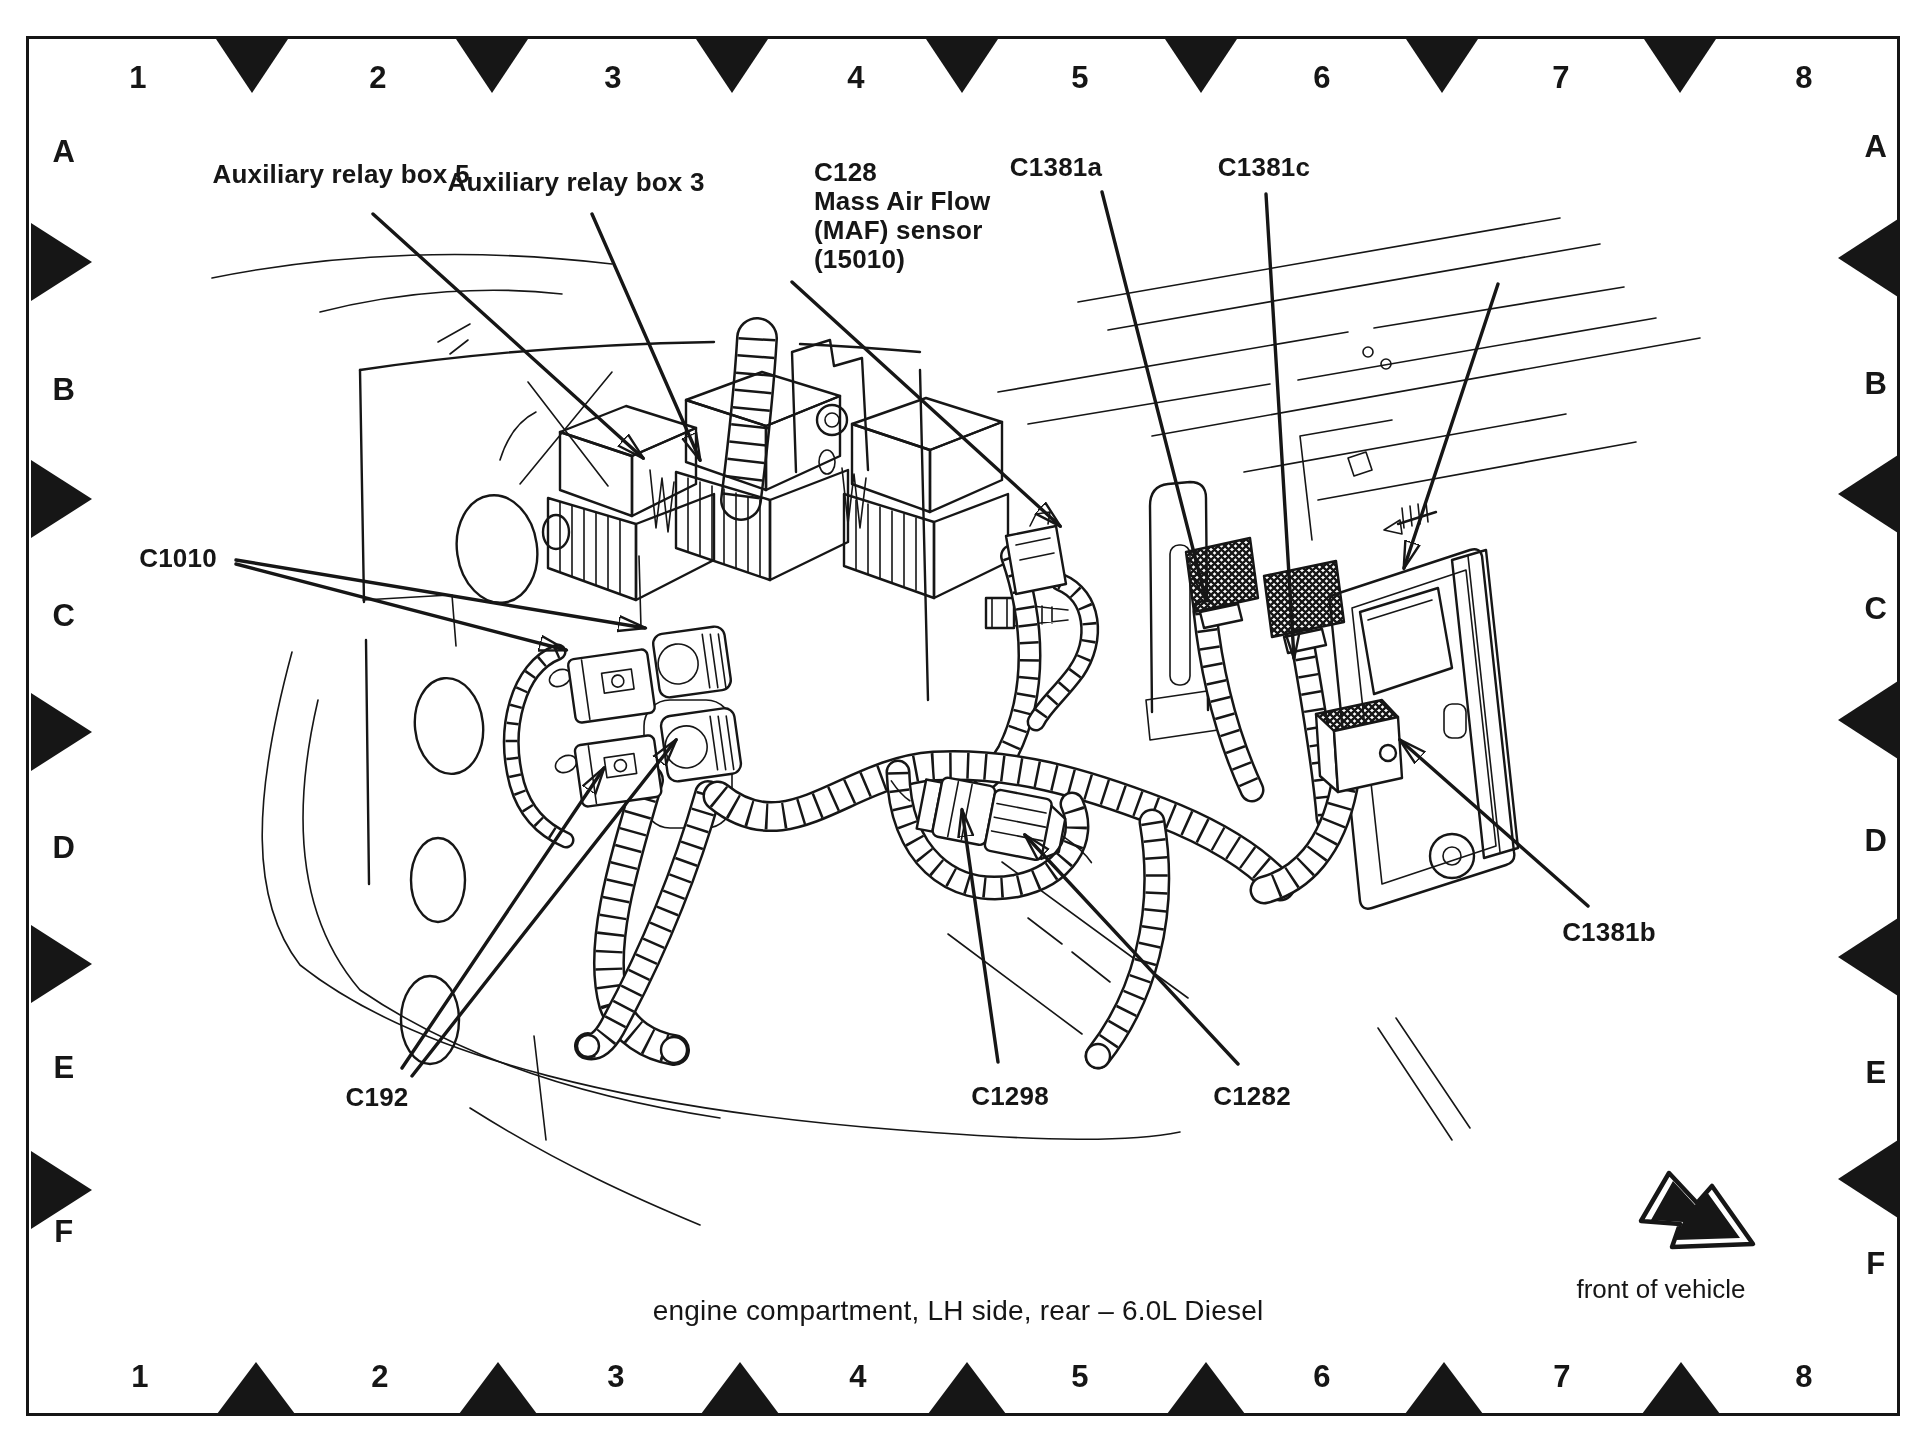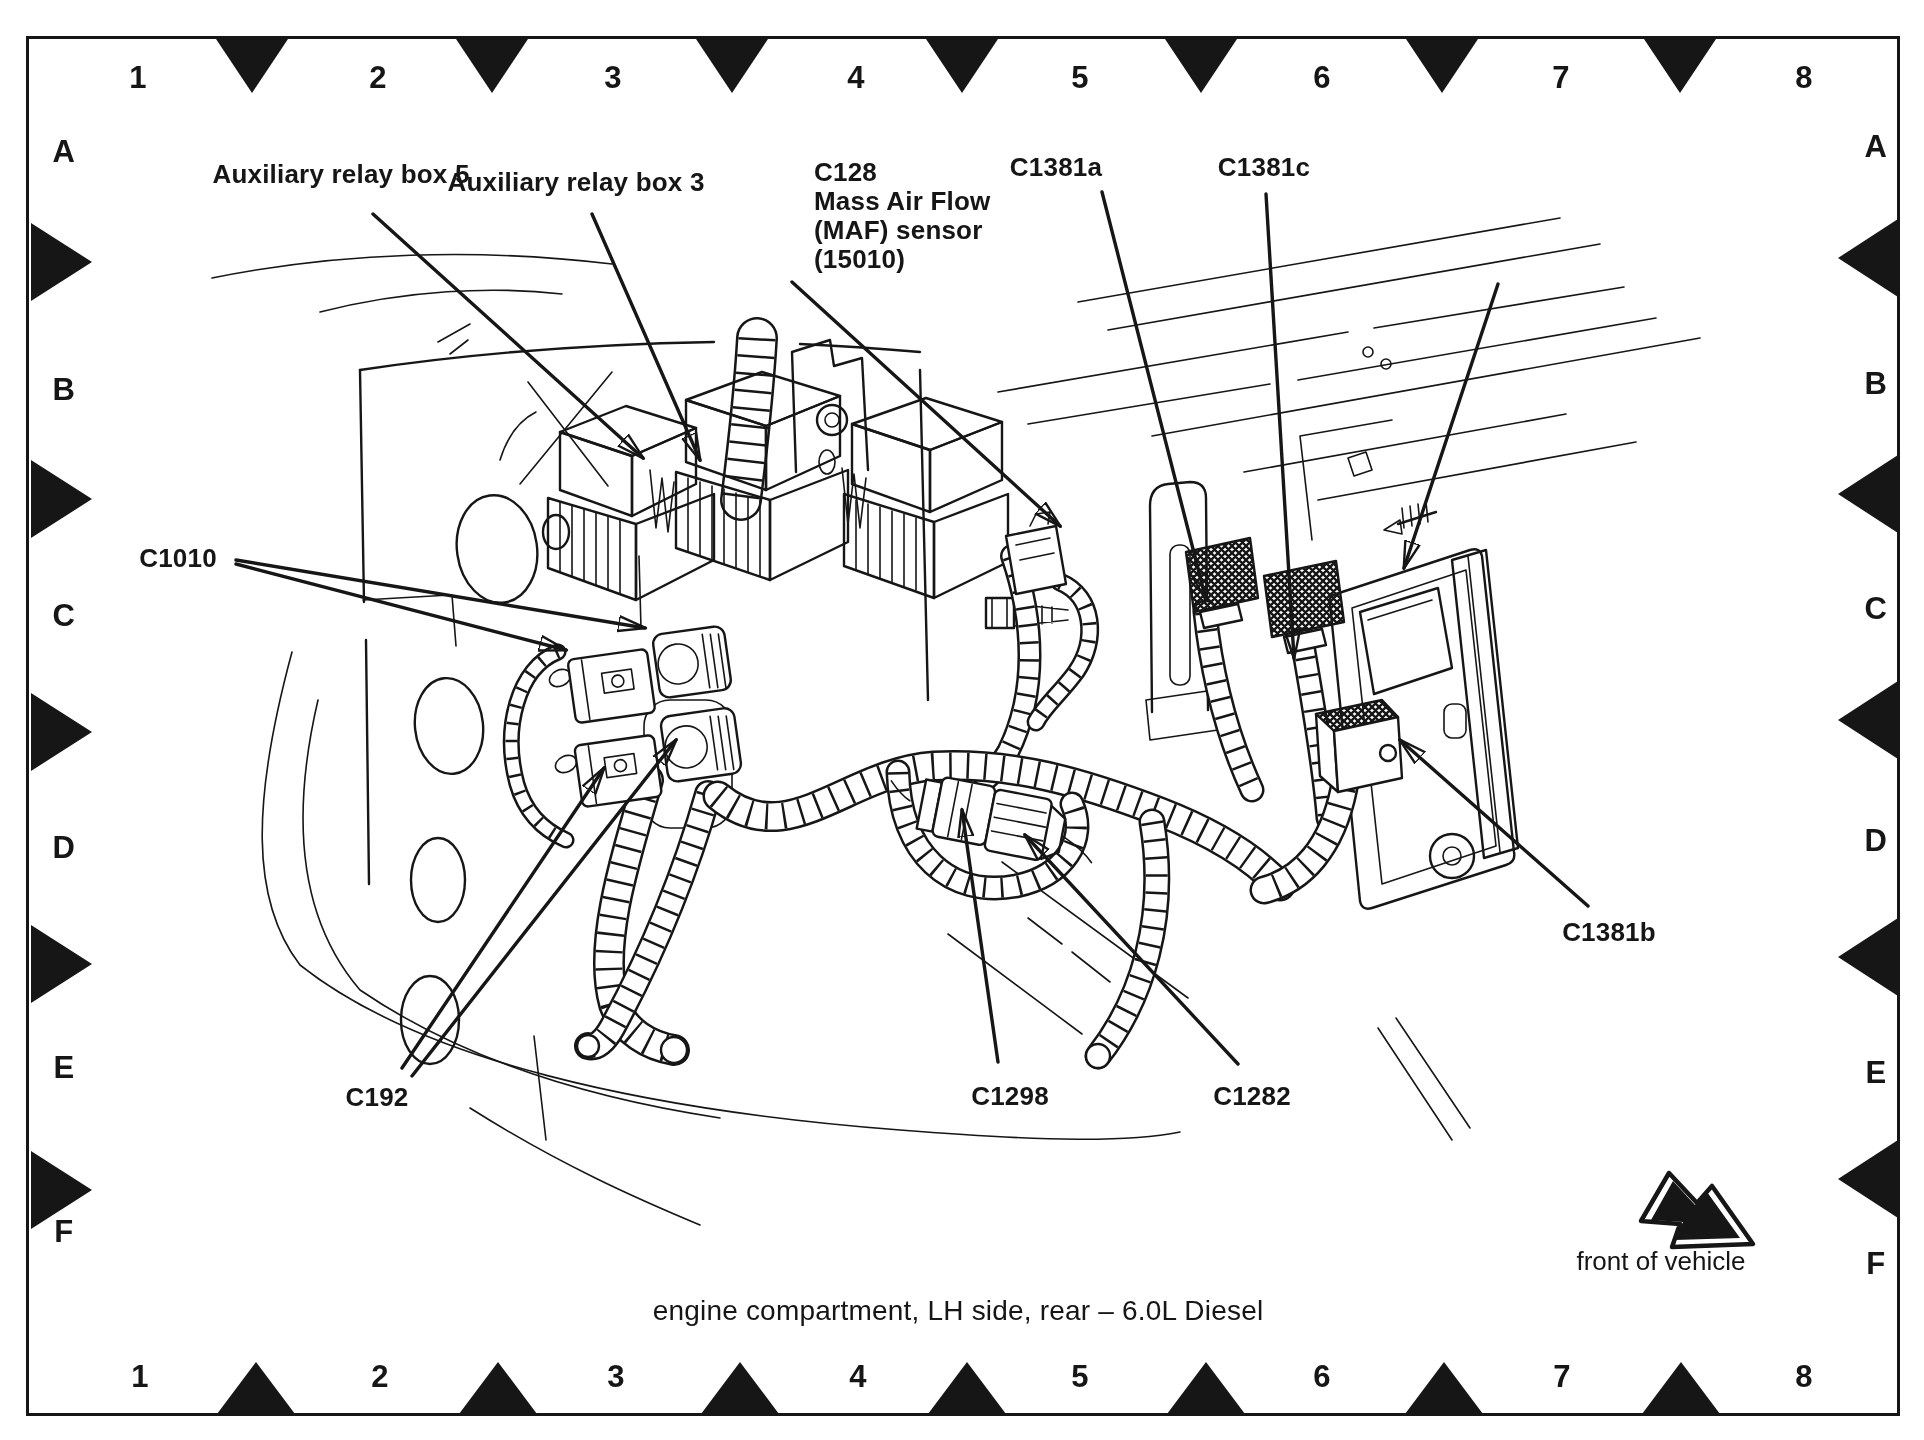--- a/index.html
+++ b/index.html
@@ -28,21 +28,21 @@
     letter-spacing:.2px;
   }
   .c-center{transform:translate(-50%,-50%);}
   .c-block{line-height:29px;}
   .caption{
     position:absolute;transform:translate(-50%,-50%);
     font-size:28px;font-weight:normal;white-space:nowrap;letter-spacing:.2px;
   }
   .fov{
     position:absolute;transform:translate(-50%,-50%);
-    font-size:26px;font-weight:500;white-space:nowrap;
+    font-size:26px;font-weight:500;white-space:nowrap;margin-top:28px;
   }
 </style>
 </head>
 <body>
 
 <div class="stage">
 
   <div class="frame"></div>
 
   <svg id="art" viewBox="0 0 1924 1440">

